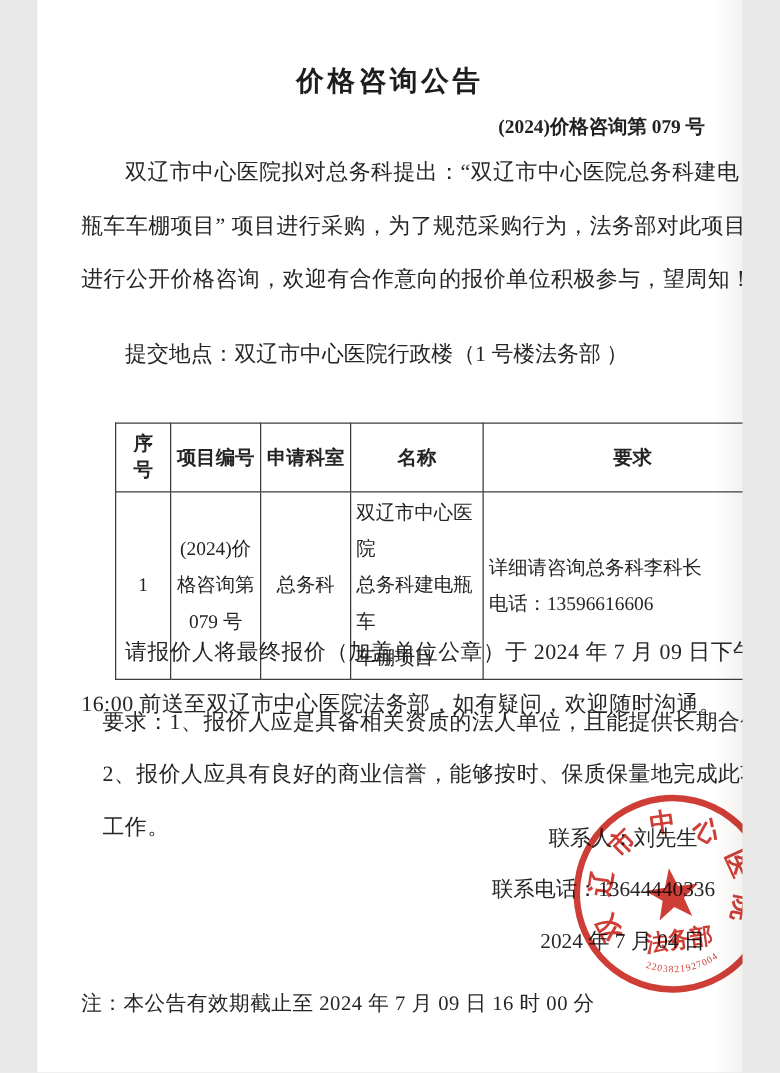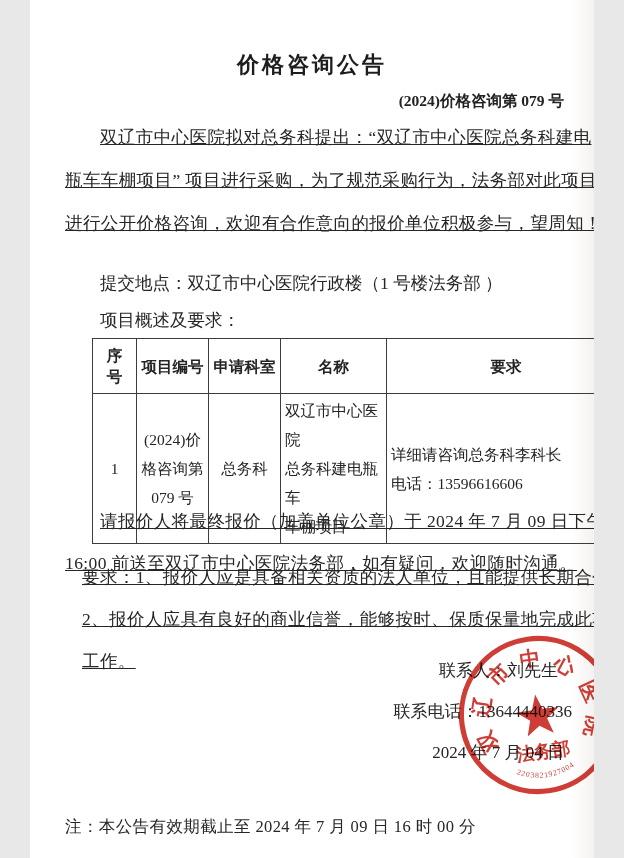--- a/index.html
+++ b/index.html
@@ -22,21 +22,20 @@
   .doc-number{
     top:91px;right:30px;
     font-size:15.5px;font-weight:600;color:#222;
   }
   .para{
     left:35px;width:560px;
     font-size:17.5px;line-height:43px;
     letter-spacing:0.4px;
     white-space:pre-line;
     color:#262626;
-    text-decoration:underline;
   }
   .intro{top:116px;text-indent:2em;}
   .heading-bold{
     top:224px;left:35px;
     padding-left:2em;
     font-size:17.5px;font-weight:bold;line-height:43px;
     color:#1d1d1d;
   }
   .line-plain{
     left:35px;padding-left:2em;
@@ -71,21 +70,21 @@
   .deadline{top:500px;text-indent:2em;line-height:42px;}
   .requirements{top:556px;line-height:42px;margin-left:17px;}
   .contact-line{
     right:30px;text-align:right;
     font-size:17px;line-height:26px;color:#262626;
   }
   .contact-person{top:658px;right:36px;}
   .contact-phone{top:699px;right:22px;}
   .issue-date{top:740px;right:30px;}
   .footer-note{
-    top:816px;left:35px;
+    top:792px;left:35px;
     font-size:16.5px;letter-spacing:0.4px;color:#262626;
   }
   .seal{
     top:629px;left:422px;
     width:172px;height:172px;
     color:#c7231a;
     opacity:0.88;
     mix-blend-mode:multiply;
     transform:rotate(-8deg);
     pointer-events:none;
@@ -111,21 +110,20 @@
 
   <div class="abs doc-number">(2024)价格咨询第 079 号</div>
 
   <div class="abs para intro">双辽市中心医院拟对总务科提出：“双辽市中心医院总务科建电
 瓶车车棚项目” 项目进行采购，为了规范采购行为，法务部对此项目
 进行公开价格咨询，欢迎有合作意向的报价单位积极参与，望周知！</div>
 
 
   <div class="abs line-plain submit-location">提交地点：双辽市中心医院行政楼（1 号楼法务部 ）</div>
 
-  <div class="abs line-plain overview-heading">项目概述及要求：</div>
 
   <table class="spec">
     <colgroup>
       <col class="col-seq">
         <col class="col-no">
         <col class="col-dept">
         <col class="col-name">
         <col class="col-req">
     </colgroup>
     <thead>

